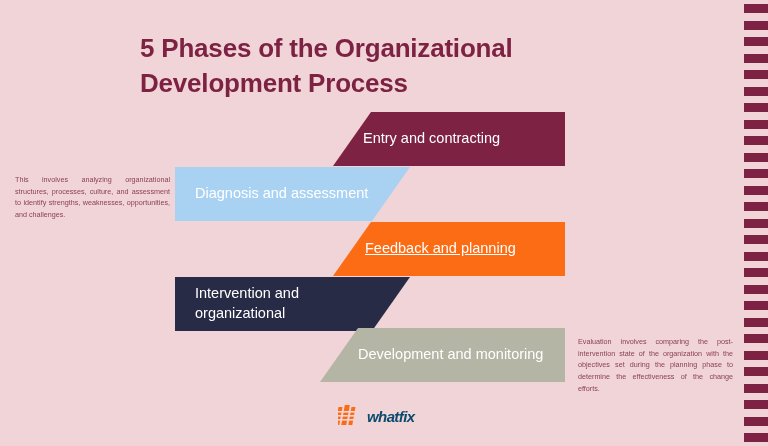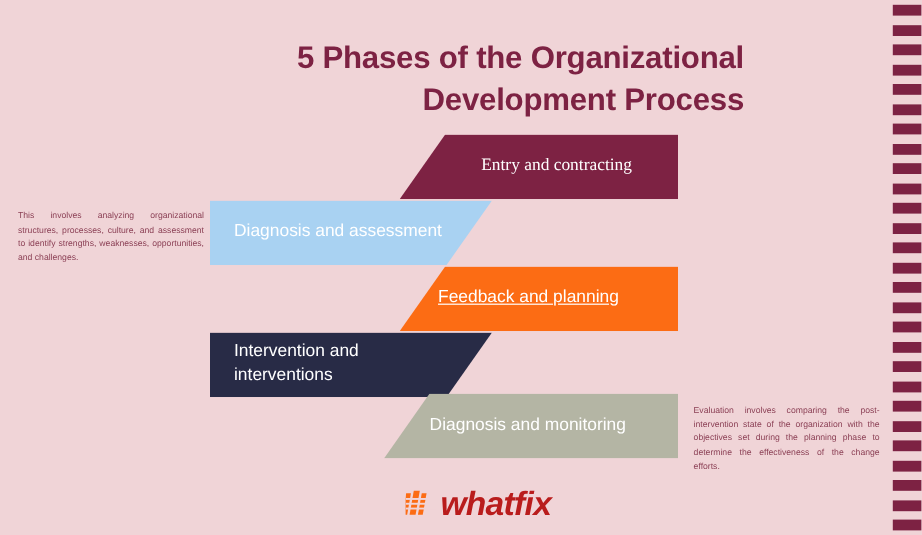--- a/index.html
+++ b/index.html
@@ -21,21 +21,21 @@
     background: #f0d4d7;
     overflow: hidden;
   }
 
   
   #title {
     position: absolute;
     left: 140px;
     top: 14px;
     width: 480px;
-    text-align: right;
+    text-align: left;
     color: #7d2243;
     font-size: 26px;
     font-weight: bold;
     line-height: 1.32;
     letter-spacing: -0.2px;
   }
 
   
   .band {
     position: absolute;
@@ -53,21 +53,21 @@
 
   
   #band-1 {
     left: 333px;
     top: 112px;
     width: 232px;
     height: 54px;
     background: #7d2243;
     clip-path: polygon(38px 0, 100% 0, 100% 100%, 0 100%);
   }
-  #band-1 .band-label { margin-left: 68px; font-family: Liberation Serif, serif; }
+  #band-1 .band-label { margin-left: 30px; }
 
   
   #band-2 {
     left: 175px;
     top: 167px;
     width: 235px;
     height: 54px;
     background: #a9d2f2;
     clip-path: polygon(0 0, 100% 0, calc(100% - 38px) 100%, 0 100%);
   }
@@ -145,22 +145,22 @@
     left: 338px;
     top: 404px;
     display: flex;
     align-items: center;
     gap: 3px;
   }
   #logo-mark {
     display: block;
   }
   #logo-text {
-    color: #b91c1c;
-    font-size: 28px;
+    color: #0c4a6e;
+    font-size: 15px;
     font-weight: bold;
     font-style: italic;
     letter-spacing: -0.6px;
   }
 </style>
 </head>
 <body>
 
 <div id="canvas">
 
@@ -174,25 +174,25 @@
     <span class="band-label">Diagnosis and assessment</span>
   </div>
   <div class="desc desc-left" id="desc-2">This involves analyzing organizational structures, processes, culture, and assessment to identify strengths, weaknesses, opportunities, and challenges.</div>
 
   <div class="band" id="band-3">
     <span class="band-label">Feedback and planning</span>
   </div>
 
   <div class="band" id="band-4">
     <span class="band-label">Intervention and
-interventions</span>
+organizational</span>
   </div>
 
   <div class="band" id="band-5">
-    <span class="band-label">Diagnosis and monitoring</span>
+    <span class="band-label">Development and monitoring</span>
   </div>
   <div class="desc desc-right" id="desc-5">Evaluation involves comparing the post-intervention state of the organization with the objectives set during the planning phase to determine the effectiveness of the change efforts.</div>
 
   <div id="dash-strip">
       <div class="dash" style="top: 4px; background: rgb(125, 34, 67);"></div>
       <div class="dash" style="top: 20.5185px; background: rgb(125, 34, 67);"></div>
       <div class="dash" style="top: 37.037px; background: rgb(125, 34, 67);"></div>
       <div class="dash" style="top: 53.5556px; background: rgb(125, 34, 67);"></div>
       <div class="dash" style="top: 70.0741px; background: rgb(125, 34, 67);"></div>
       <div class="dash" style="top: 86.5926px; background: rgb(125, 34, 67);"></div>

